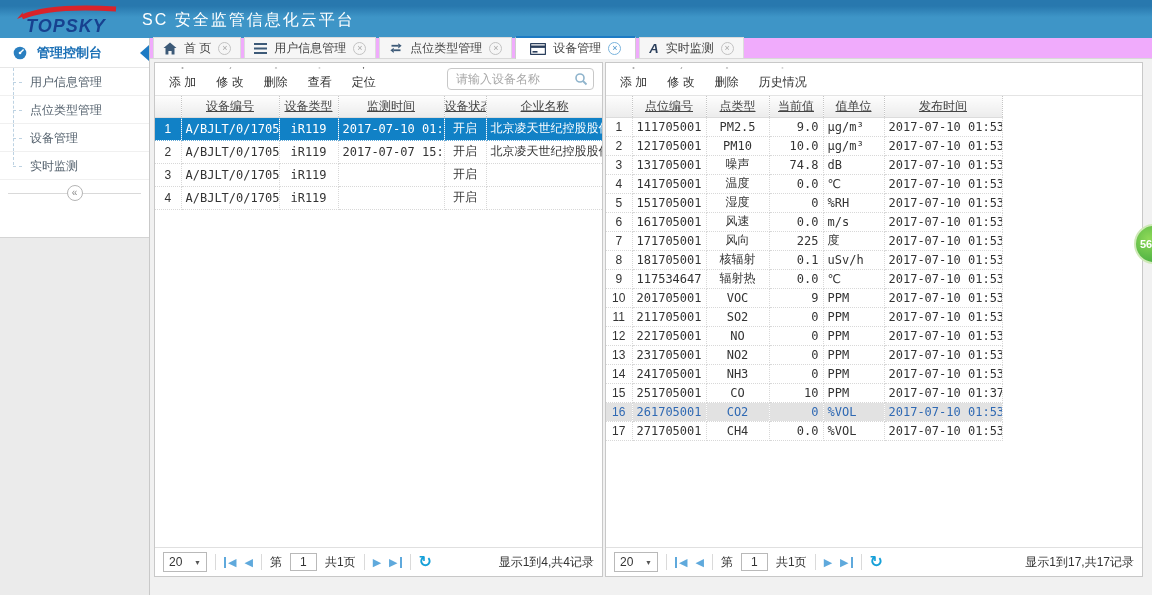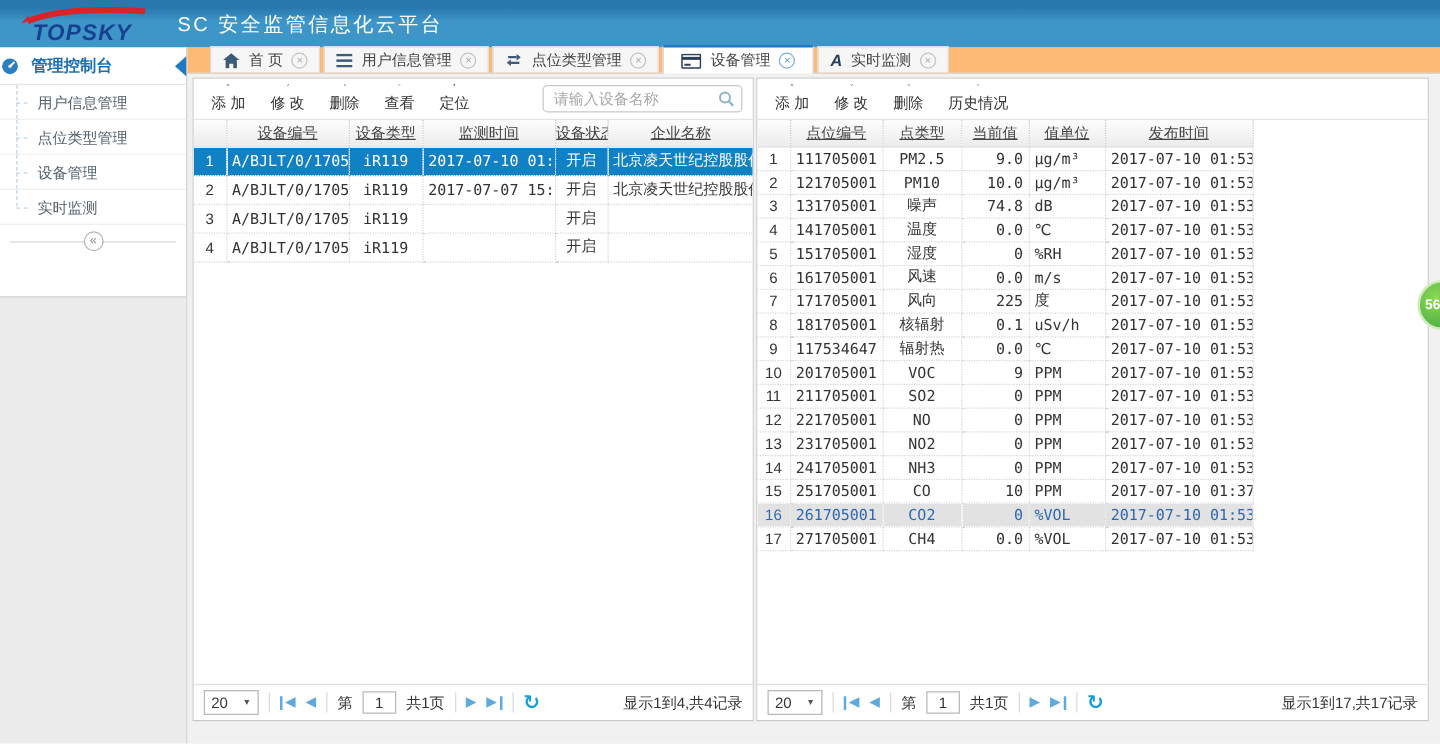--- a/index.html
+++ b/index.html
@@ -18,21 +18,21 @@
   .user{position:absolute;right:4px;top:2px;width:134px;height:34px;background:#57a6d3;
         border-radius:3px;display:flex;align-items:center;padding:0 6px;cursor:pointer;}
   .avatar{width:28px;height:28px;border-radius:50%;background:#fff;display:flex;
           align-items:center;justify-content:center;overflow:hidden;flex:none;}
   .welcome{margin-left:7px;color:#fff;font-size:11px;line-height:13px;}
   .caret{margin-left:auto;color:#fff;font-size:8px;}
 
   
   .sb{position:absolute;left:0;top:38px;width:150px;bottom:0;background:#fff;
       border-right:1px solid #c9c9c9;}
-  .sb-item{height:30px;display:flex;align-items:center;gap:9px;padding-left:0;
+  .sb-item{height:30px;display:flex;align-items:center;gap:9px;padding-left:12px;
       border-bottom:1px solid #e7e7e7;color:#1a6fb5;font-weight:bold;font-size:13px;
       position:relative;cursor:pointer;font-family:Liberation Serif, serif;}
   .sb-arrow{position:absolute;right:0;top:50%;margin-top:-8px;width:0;height:0;
       border-top:8px solid transparent;border-bottom:8px solid transparent;
       border-right:9px solid #1d7bc4;}
   .sb-chev{position:absolute;right:10px;top:11px;}
   .sb-sub{height:28px;line-height:28px;padding-left:30px;color:#55626e;font-size:12px;
       border-bottom:1px solid #f0f0f0;position:relative;cursor:pointer;}
   .sb-sub::before{content:"";position:absolute;left:13px;top:0;bottom:0;
       border-left:1px dashed #bdd2e2;}
@@ -41,42 +41,42 @@
       border-top:1px dashed #bdd2e2;}
   .sb-collapse{height:26px;position:relative;}
   .sb-collapse .line{position:absolute;left:8px;right:8px;top:13px;border-top:1px solid #d9d9d9;}
   .sb-collapse .knob{position:absolute;left:50%;top:5px;margin-left:-8px;width:16px;height:16px;
       border:1px solid #b5b5b5;border-radius:50%;background:#fff;color:#8a8a8a;font-size:10px;
       line-height:13px;text-align:center;cursor:pointer;}
   .sb-fill{position:absolute;left:0;right:0;top:199px;bottom:0;background:#ebebeb;
       border-top:1px solid #d4d4d4;}
 
   
-  .tabs{position:absolute;left:150px;top:38px;right:0;height:21px;background:#fdba74;
-      border-bottom:1px solid #d8d8d8;display:flex;align-items:flex-end;padding-left:18px;}
+  .tabs{position:absolute;left:150px;top:38px;right:0;height:21px;background:#f0abfc;
+      border-bottom:1px solid #d8d8d8;display:flex;align-items:flex-end;padding-left:3px;}
   .tab{height:21px;display:flex;align-items:center;gap:7px;padding:0 9px;background:#f6f6f6;
       border:1px solid #dcdcdc;border-bottom:none;margin-right:3px;color:#444;cursor:pointer;}
   .tab.active{height:23px;margin-bottom:-1px;background:#fff;border-top:2px solid #1d7bc4;
       border-left-color:#cfcfcf;border-right-color:#cfcfcf;padding:0 14px;}
   .tclose{width:13px;height:13px;border-radius:50%;border:1px solid #c3c3c3;color:#a9a9a9;
       font-size:9px;line-height:11px;text-align:center;cursor:pointer;flex:none;}
   .tab.active .tclose{border-color:#7ab4dd;color:#4a94cc;}
   .tab-a{font-weight:bold;font-size:13px;color:#2b3f5c;font-style:italic;}
 
   
   .content{position:absolute;left:150px;top:61px;right:0;bottom:0;background:#f1f1f1;}
   .panel{position:absolute;top:62px;height:515px;background:#fff;border:1px solid #c8c8c8;
       display:flex;flex-direction:column;}
   .panel.pl{left:154px;width:449px;}
   .panel.pr{left:605px;width:538px;}
   .tbar{height:33px;flex:none;border-bottom:1px solid #e4e4e4;display:flex;align-items:center;
       padding:0 4px;position:relative;background:#fff;}
   .tbtn{display:flex;align-items:center;gap:5px;padding:0 10px;height:24px;color:#333;
       cursor:pointer;border-radius:3px;flex-direction:column;}
-  .search{position:absolute;right:8px;top:5px;width:160px;height:22px;border:1px solid #c8c8c8;
+  .search{position:absolute;right:8px;top:5px;width:147px;height:22px;border:1px solid #c8c8c8;
       border-radius:4px;background:#fff;margin-left:40px;}
   .search input{width:100%;height:20px;border:none;outline:none;padding:0 24px 0 8px;
       font-size:12px;color:#333;font-family:inherit;background:transparent;}
   .search input::placeholder{color:#a8a8a8;}
   .search .mag{position:absolute;right:5px;top:3px;}
   .pbody{flex:1;overflow:hidden;background:#fff;}
 
   table{border-collapse:collapse;table-layout:fixed;
       font-family:"DejaVu Sans Mono","DejaVu Sans",monospace;font-size:12px;color:#333;}
   th{height:21px;background:linear-gradient(#fdfdfd,#ececec);border-right:1px dotted #c5c5c5;

